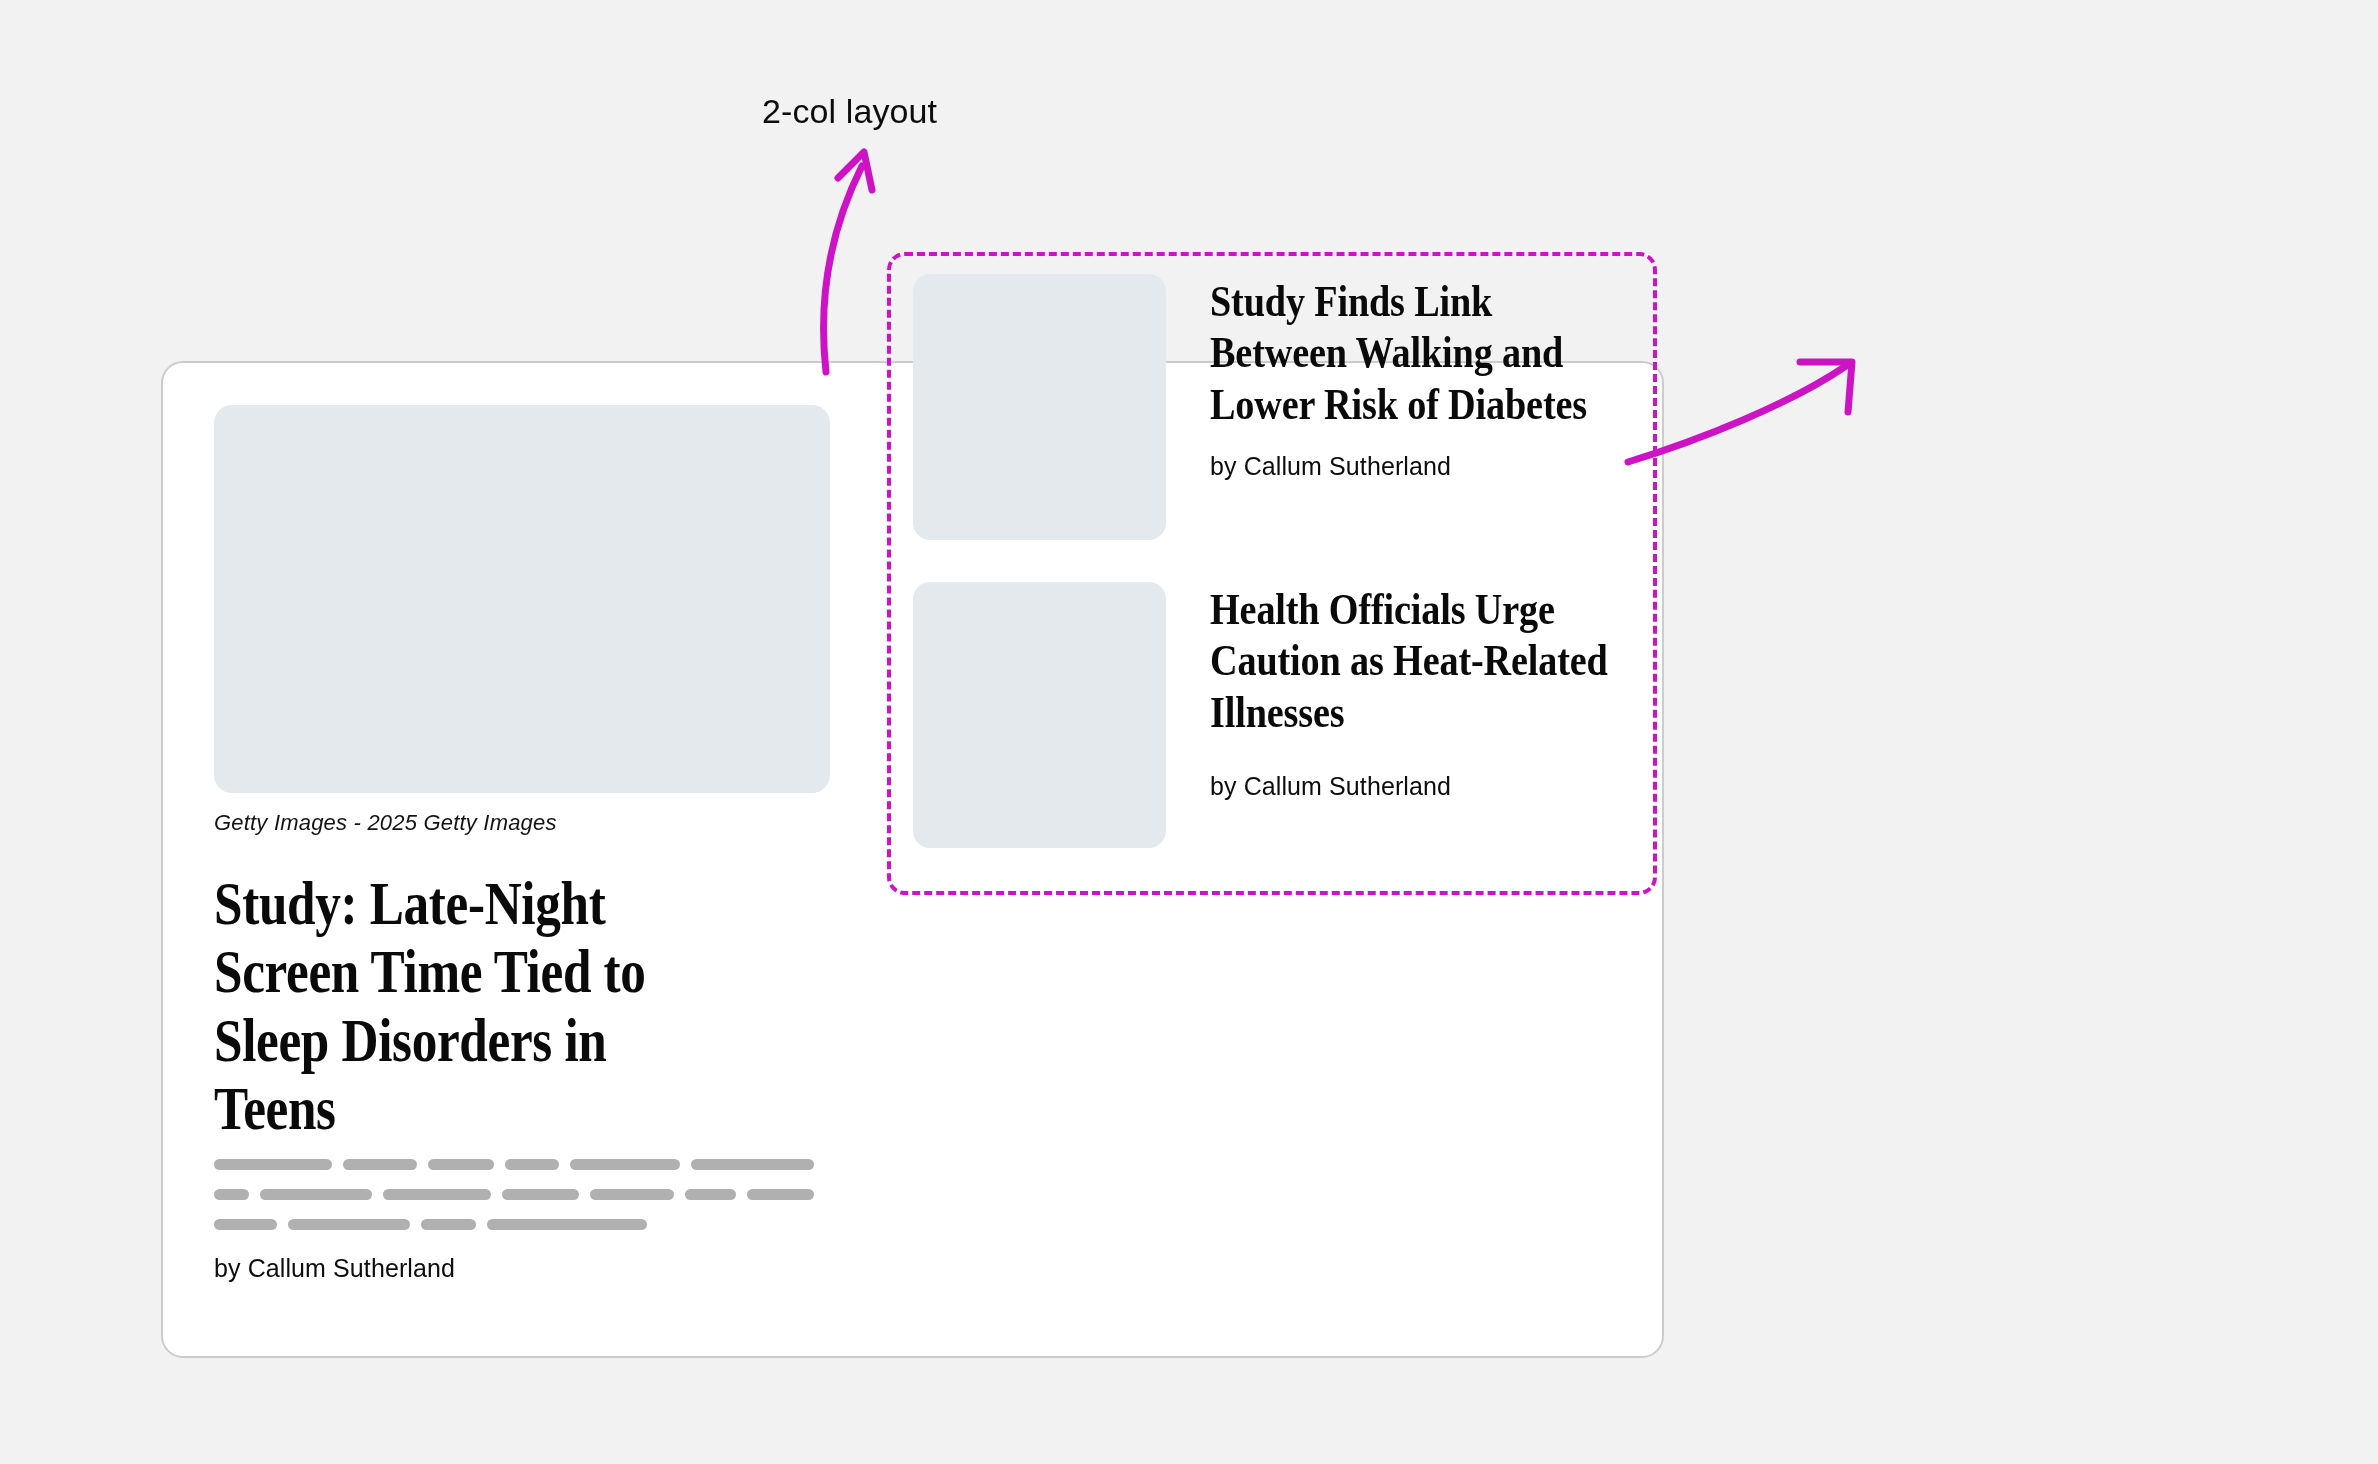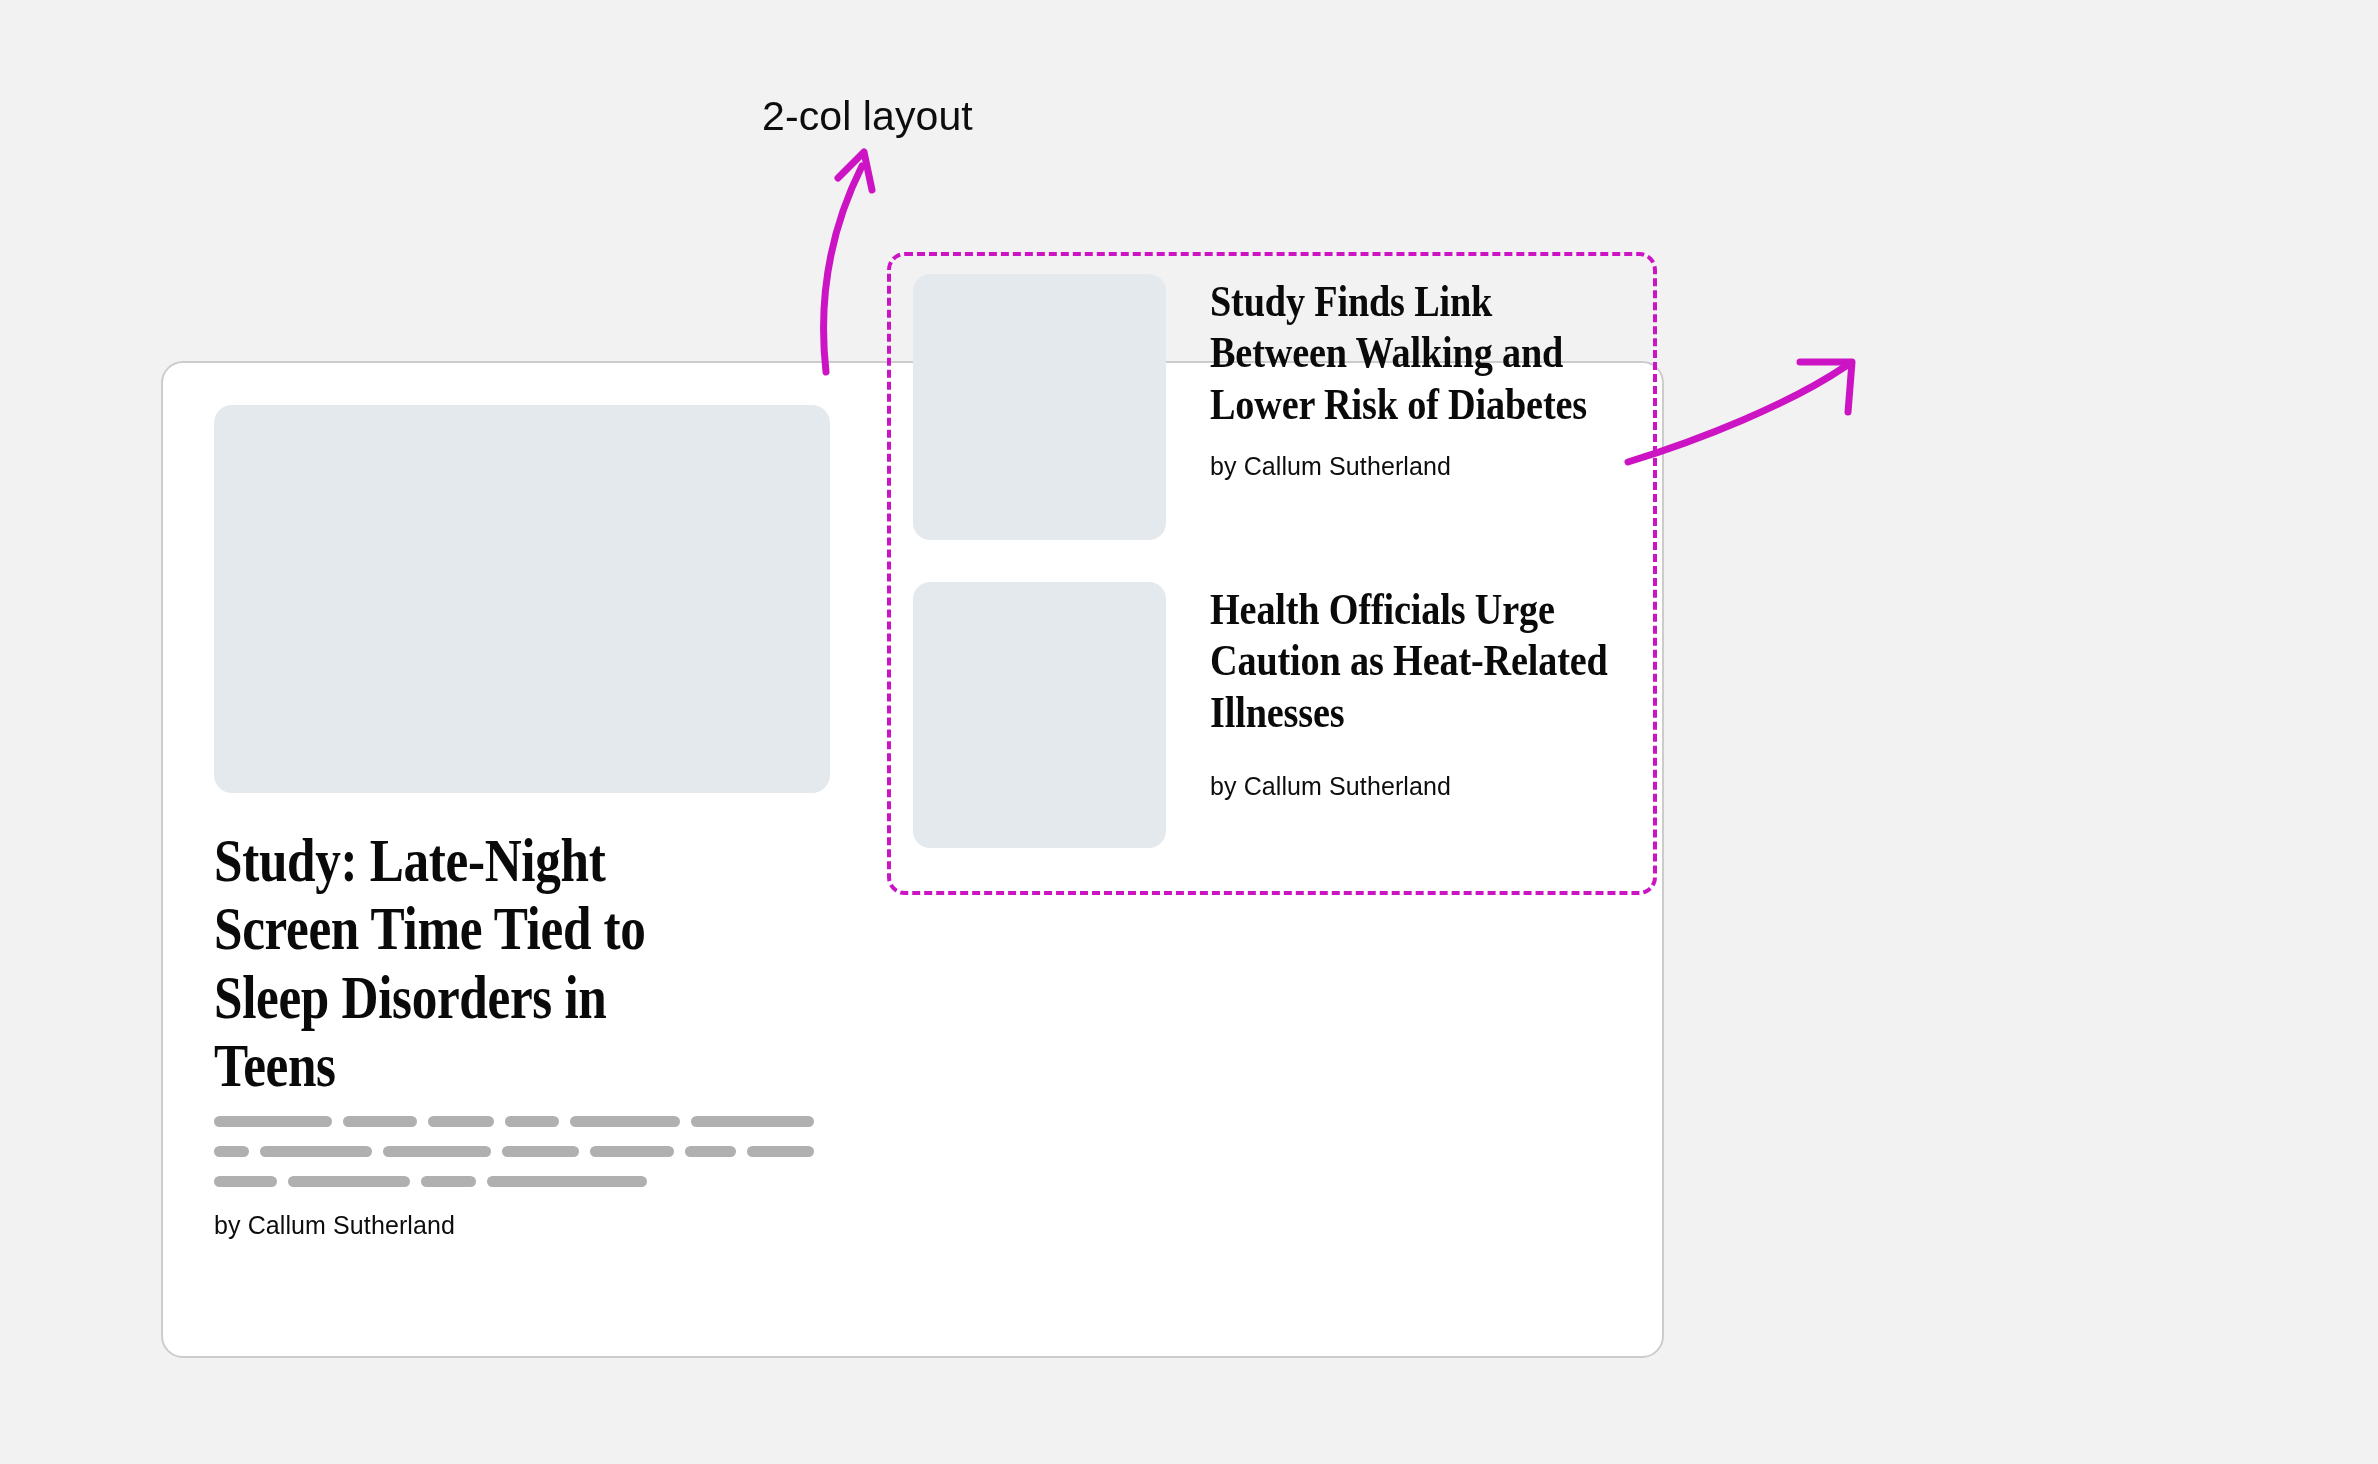--- a/index.html
+++ b/index.html
@@ -25,21 +25,21 @@
   .annotation-svg {
     position: absolute;
     inset: 0;
     width: 2378px;
     height: 1464px;
   }
   .anno-text {
     position: absolute;
     color: #0d0d0d;
     font-family: "Liberation Sans", sans-serif;
-    font-size: 41px;
+    font-size: 34px;
     line-height: 1.28;
     letter-spacing: 0.1px;
     white-space: pre-line;
   }
   .anno-top {
     left: 762px;
     top: 90px;
   }
   .anno-right {
     left: 1885px;
@@ -187,20 +187,21 @@
 </head>
 <body>
 
 <div class="card">
   <div class="card-inner">
 
     <div class="col-left">
 
       <div class="lead-image"></div>
 
+      <div class="lead-caption">Getty Images - 2025 Getty Images</div>
 
       <div class="lead-headline">Study: Late-Night Screen Time Tied to Sleep Disorders in Teens</div>
 
       <div class="skeleton">
         <div class="skeleton-row">
             <div class="skeleton-bar" style="width: 138px;"></div>
             <div class="skeleton-bar" style="width: 86px;"></div>
             <div class="skeleton-bar" style="width: 78px;"></div>
             <div class="skeleton-bar" style="width: 63px;"></div>
             <div class="skeleton-bar" style="width: 128px;"></div>

